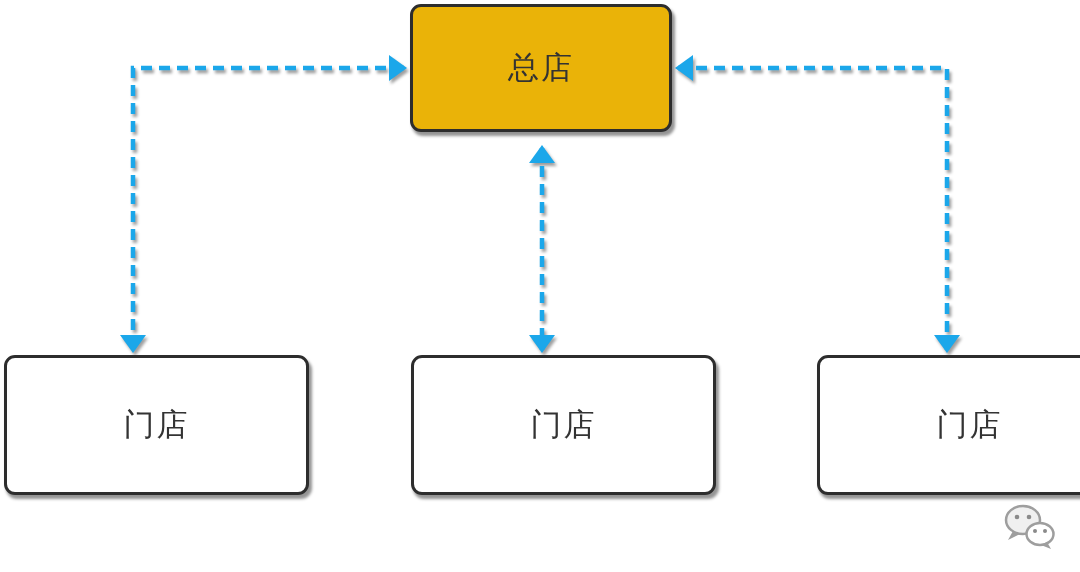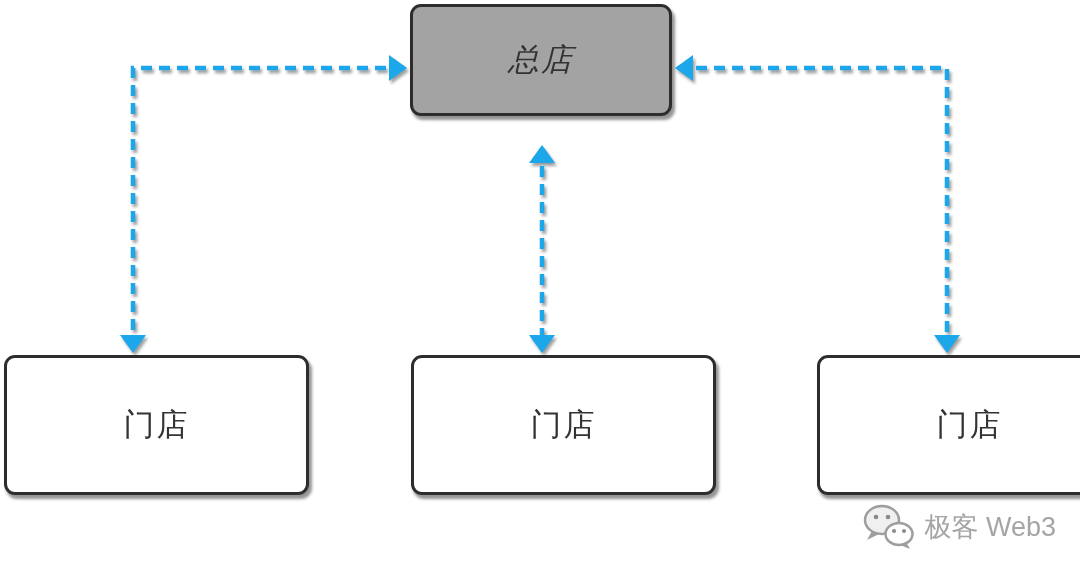--- a/index.html
+++ b/index.html
@@ -37,23 +37,22 @@
     justify-content: center;
     box-shadow: 2.5px 4px 3px rgba(0,0,0,0.42);
     color: #333333;
     font-size: 31px;
     letter-spacing: 2px;
   }
   .node-hq {
     left: 410px;
     top: 4px;
     width: 262px;
-    height: 112px;
-    background: #a3a3a3;
-    font-style: italic;
+    height: 128px;
+    background: #eab308;
   }
   .node-store {
     top: 355px;
     width: 305px;
     height: 140px;
     background: #FFFFFF;
   }
   .store-1 { left: 4px; }
   .store-2 { left: 411px; }
   .store-3 { left: 817px; }
@@ -109,16 +108,15 @@
     <svg class="wechat-icon" width="52" height="46" viewBox="0 0 52 46">
       <ellipse cx="19" cy="16" rx="17" ry="14" fill="#F0F0F0" stroke="#9E9E9E" stroke-width="2.5"></ellipse>
       <path d="M9,27 L4,36 L16,30 Z" fill="#9E9E9E"></path>
       <circle cx="13" cy="13" r="2.3" fill="#8A8A8A"></circle>
       <circle cx="25" cy="13" r="2.3" fill="#8A8A8A"></circle>
       <ellipse cx="36" cy="30" rx="13.5" ry="11" fill="#FFFFFF" stroke="#9E9E9E" stroke-width="2.5"></ellipse>
       <path d="M43,38 L47,45 L37,41 Z" fill="#9E9E9E"></path>
       <circle cx="31" cy="27" r="2" fill="#8A8A8A"></circle>
       <circle cx="41" cy="27" r="2" fill="#8A8A8A"></circle>
     </svg>
-    <span>极客 Web3</span>
   </div>
 
 </div>
 
 </body></html>

